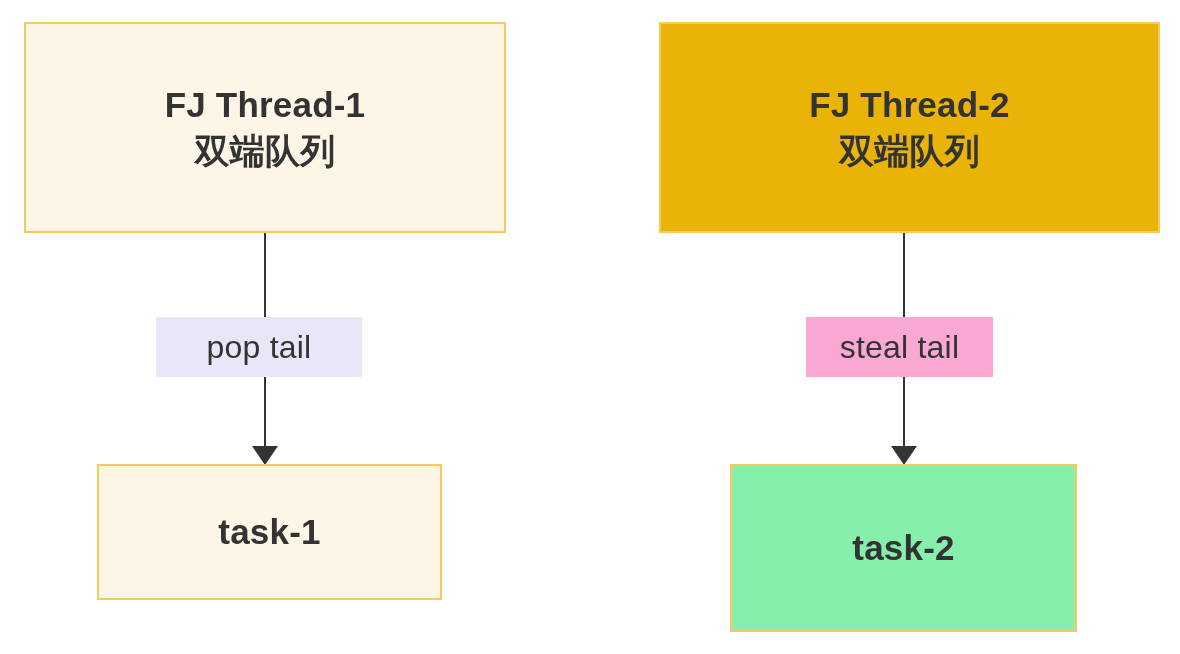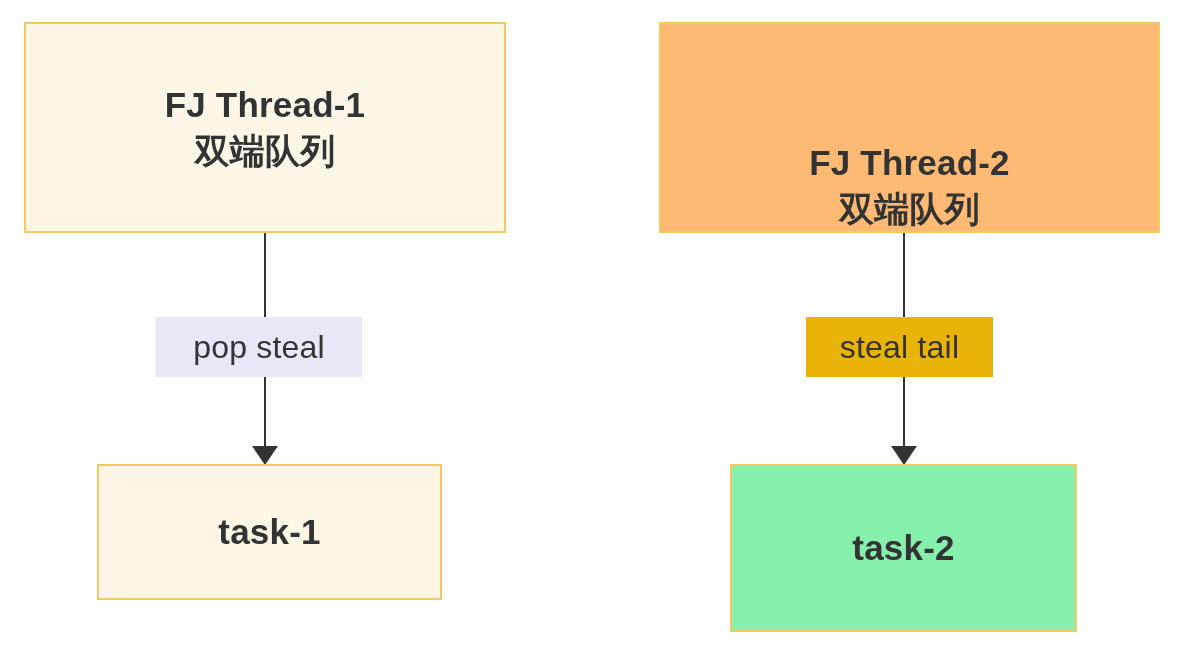--- a/index.html
+++ b/index.html
@@ -106,32 +106,32 @@
 </head>
 <body style="background: rgb(255, 255, 255);">
 
 <div id="diagram-canvas">
 
   <div class="node" id="node-thread1" style="background: rgb(253, 246, 231); border-color: rgb(245, 200, 98); color: rgb(51, 51, 51);">
     <span class="node-label">FJ Thread-1
 双端队列</span>
   </div>
 
-  <div class="node" id="node-thread2" style="background: #fdba74; border-color: rgb(245, 200, 98); color: rgb(51, 51, 51); align-items: flex-end;">
+  <div class="node" id="node-thread2" style="background: #eab308; border-color: rgb(245, 200, 98); color: rgb(51, 51, 51);">
     <span class="node-label">FJ Thread-2
 双端队列</span>
   </div>
 
   <div class="edge-line" id="edge-line-left" style="background: rgb(51, 51, 51);"></div>
   <div class="edge-arrowhead" id="edge-arrow-left" style="border-top-color: rgb(51, 51, 51);"></div>
-  <div class="edge-label" id="edge-label-left" style="background: rgb(232, 231, 248); color: rgb(51, 51, 51);">pop steal</div>
+  <div class="edge-label" id="edge-label-left" style="background: rgb(232, 231, 248); color: rgb(51, 51, 51);">pop tail</div>
 
   <div class="edge-line" id="edge-line-right" style="background: rgb(51, 51, 51);"></div>
   <div class="edge-arrowhead" id="edge-arrow-right" style="border-top-color: rgb(51, 51, 51);"></div>
-  <div class="edge-label" id="edge-label-right" style="background: #eab308; color: rgb(51, 51, 51);">steal tail</div>
+  <div class="edge-label" id="edge-label-right" style="background: #f9a8d4; color: rgb(51, 51, 51);">steal tail</div>
 
   <div class="node" id="node-task1" style="background: rgb(253, 246, 231); border-color: rgb(245, 200, 98); color: rgb(51, 51, 51);">
     <span class="node-label">task-1</span>
   </div>
 
   <div class="node" id="node-task2" style="background: #86efac; border-color: rgb(245, 200, 98); color: rgb(51, 51, 51);">
     <span class="node-label">task-2</span>
   </div>
 
 </div>

